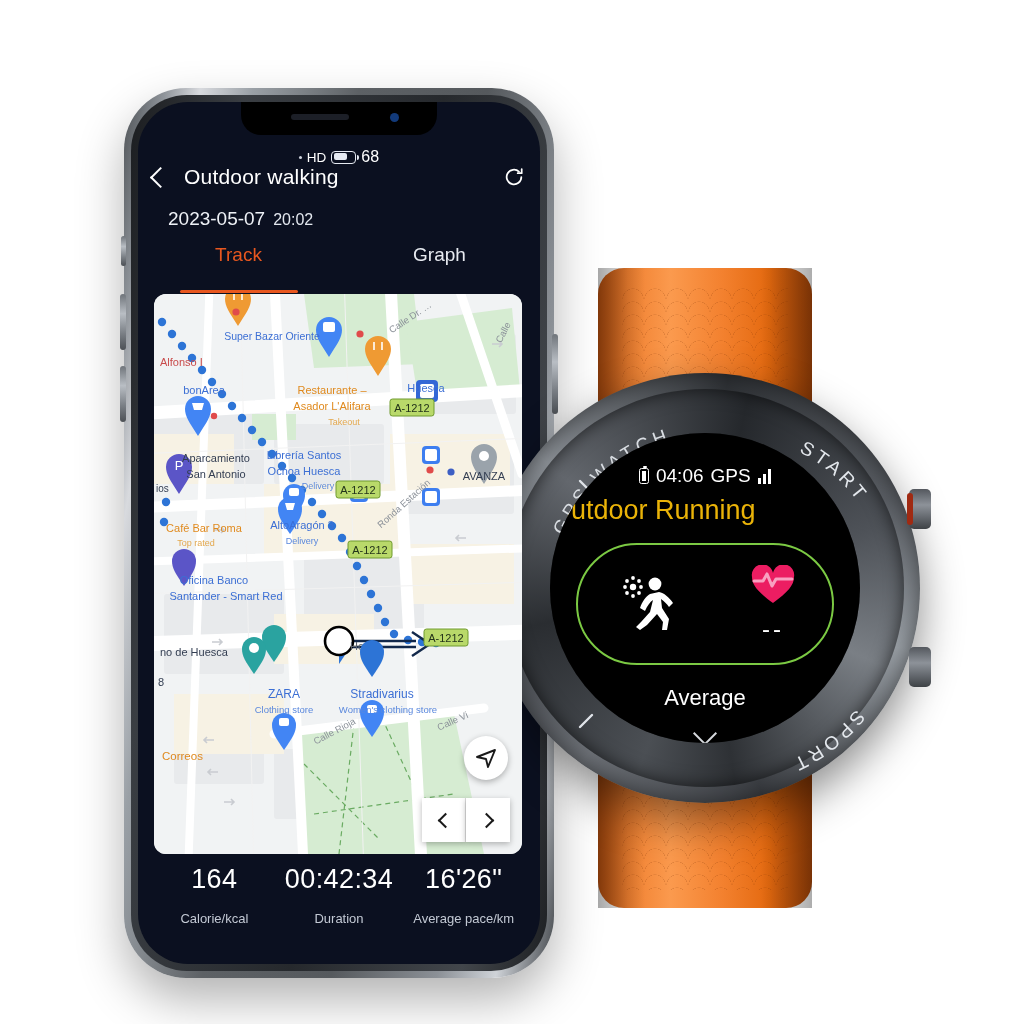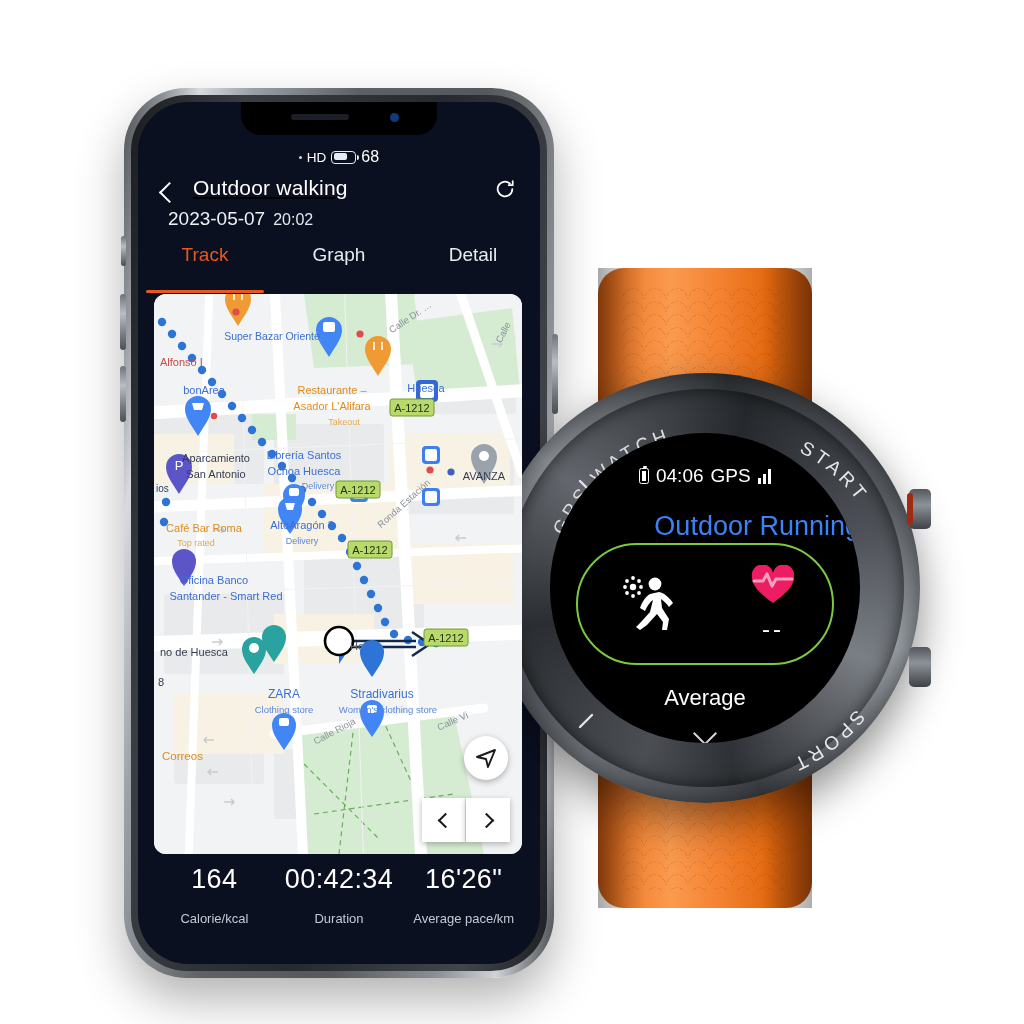--- a/index.html
+++ b/index.html
@@ -55,21 +55,21 @@
   #status-right { display: flex; align-items: center; gap: 5px; font-size: 13.5px; margin-top: 28px; }
   .sig-dot { width: 3px; height: 3px; border-radius: 50%; background: #cfd4de; }
   #batt-shell { width: 25px; height: 13px; border: 1.6px solid #e6eaf2; border-radius: 4px; position: relative; }
   #batt-shell::after { content:""; position:absolute; right:-3.4px; top:3.4px; width:2px; height:5px; background:#e6eaf2; border-radius:0 2px 2px 0; }
   #batt-fill { position: absolute; left: 1.4px; top: 1.4px; height: 7px; width: 13px; border-radius: 2px; background: #e6eaf2; }
   #batt-num { font-size: 16px; }
 
   
   #app-header {
     position: absolute; left: 0; top: 52px; width: 100%; height: 46px;
-    display: flex; align-items: flex-end; padding: 0 24px; z-index: 4; text-decoration: underline;
+    display: flex; align-items: center; padding: 0 15px; z-index: 4;
   }
   #back-chevron { width: 15px; height: 15px; border-left: 2.4px solid #fff; border-bottom: 2.4px solid #fff; transform: rotate(45deg); margin-right: 16px; cursor: pointer; }
   #header-title { color: #fff; font-size: 21px; letter-spacing: .2px; }
   #refresh-icon { margin-left: auto; width: 22px; height: 22px; cursor: pointer; }
 
   #session-datetime { position: absolute; left: 30px; top: 106px; color: #eef1f6; font-size: 19px; z-index: 4; }
   #session-datetime .t { font-size: 16px; margin-left: 8px; color: #e3e7ee; }
 
   
   #tabs { position: absolute; left: 0; top: 142px; width: 100%; height: 40px; display: flex; z-index: 4; }
@@ -155,21 +155,21 @@
   #crown-bot { bottom: 116px; width: 22px; height: 40px; }
 
   
   #w-status { position: absolute; left: 0; top: 32px; width: 100%; display: flex; align-items: center; justify-content: center; gap: 7px; color: #fff; font-size: 19px; }
   #w-batt { width: 10px; height: 16px; border: 1.8px solid #fff; border-radius: 2.5px; position: relative; }
   #w-batt::before { content:""; position:absolute; left:1.6px; top:1.6px; right:1.6px; bottom:1.6px; background:#fff; }
   #w-batt::after { content:""; position:absolute; left:3px; top:-3.4px; width:4px; height:2.2px; background:#fff; border-radius:1px; }
   #w-bars { display: flex; align-items: flex-end; gap: 1.6px; height: 15px; }
   #w-bars i { width: 3.4px; background: #fff; display: block; }
 
-  #w-title { position: absolute; left: 0; top: 78px; width: 100%; text-align: right; color: #3b82f6; font-size: 27px; }
+  #w-title { position: absolute; left: 0; top: 62px; width: 100%; text-align: left; color: #eab308; font-size: 27px; }
 
   #w-card {
     position: absolute; left: 26px; top: 110px; right: 26px; height: 122px;
     border: 2.6px solid #7bc943; border-radius: 61px;
     display: flex; align-items: center; justify-content: space-around;
   }
   .w-cell { display: flex; flex-direction: column; align-items: center; justify-content: center; gap: 10px; }
   #w-hr-val { color: #fff; font-size: 24px; letter-spacing: 3px; }
 
   #w-settings { position: absolute; left: 0; top: 252px; width: 100%; text-align: center; color: #fff; font-size: 22px; }
@@ -215,21 +215,20 @@
           </svg>
         </div>
 
         <div id="session-datetime">
           <span>2023-05-07</span><span class="t">20:02</span>
         </div>
 
         <div id="tabs">
           <div class="tab active">Track</div>
           <div class="tab">Graph</div>
-          <div class="tab">Detail</div>
         </div>
 
         <div id="map">
           <svg width="368" height="560" viewBox="0 0 368 560">
             <rect width="368" height="560" fill="#f1f3f4"></rect>
 
             <g fill="#e8eaec">
               <rect x="-10" y="120" width="120" height="70" rx="3"></rect>
               <rect x="120" y="130" width="110" height="60" rx="3"></rect>
               <rect x="10" y="300" width="120" height="80" rx="3"></rect>

